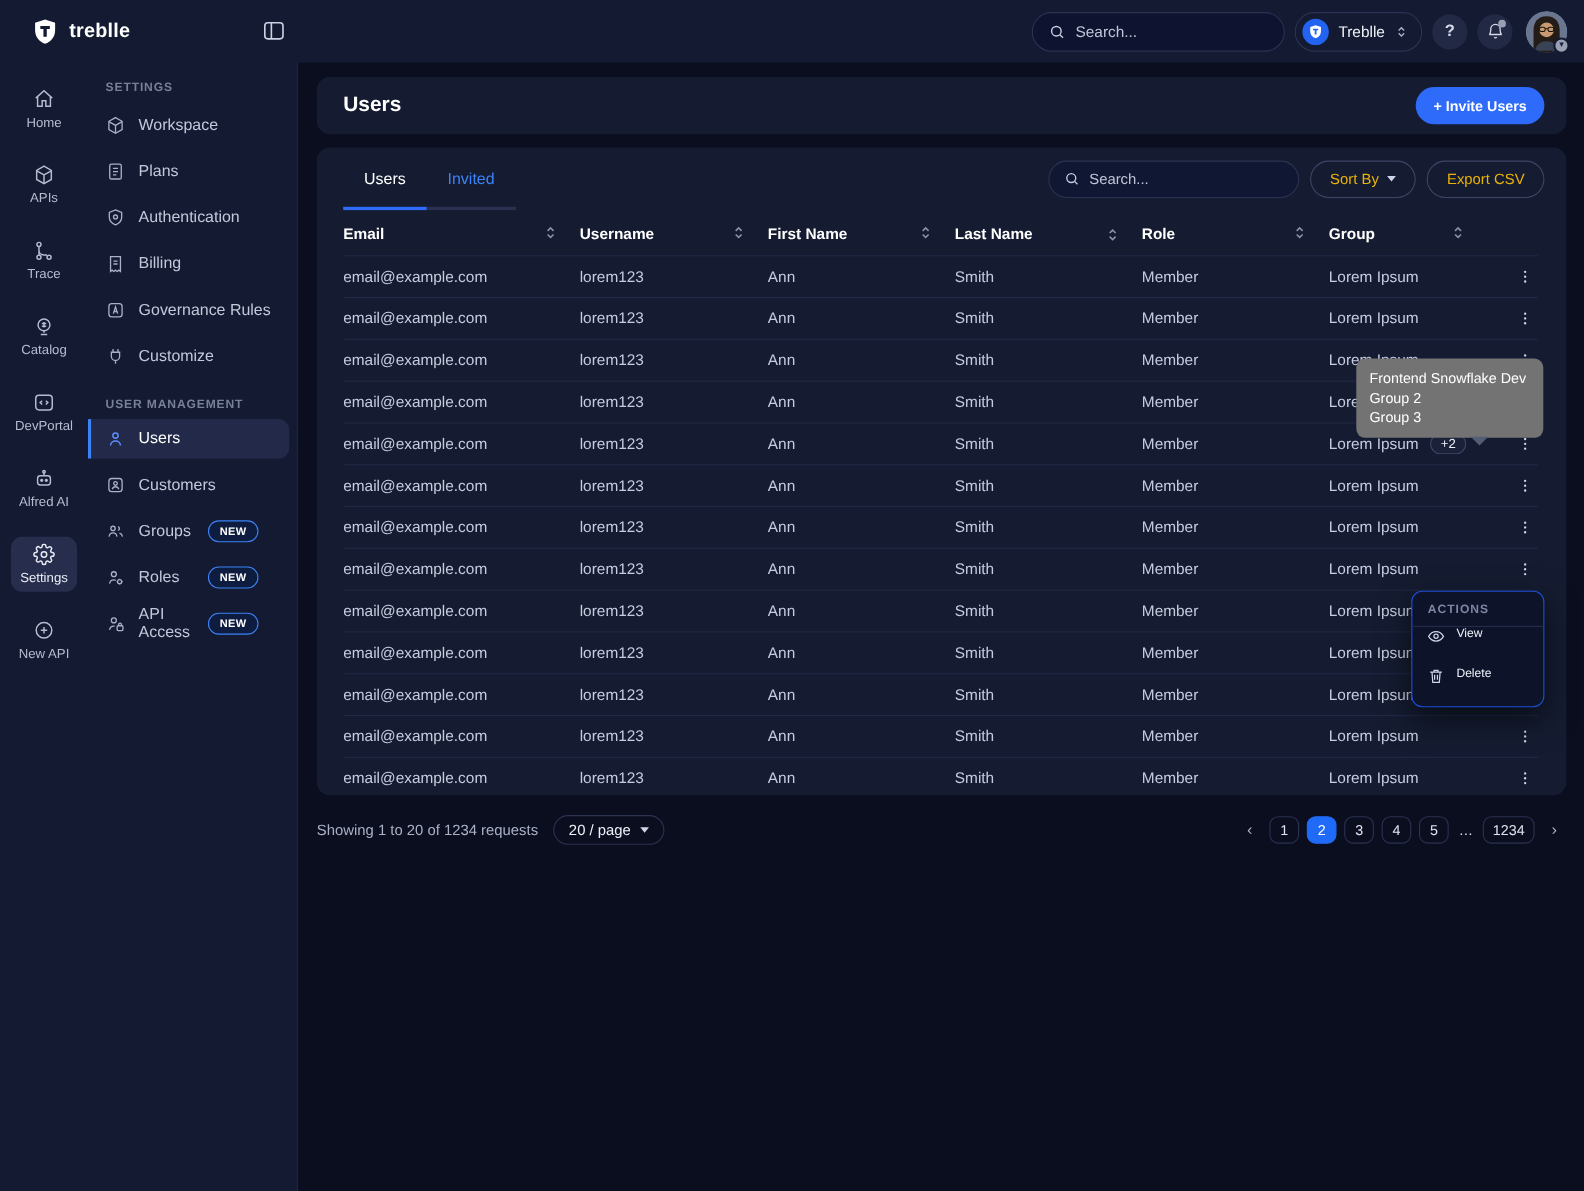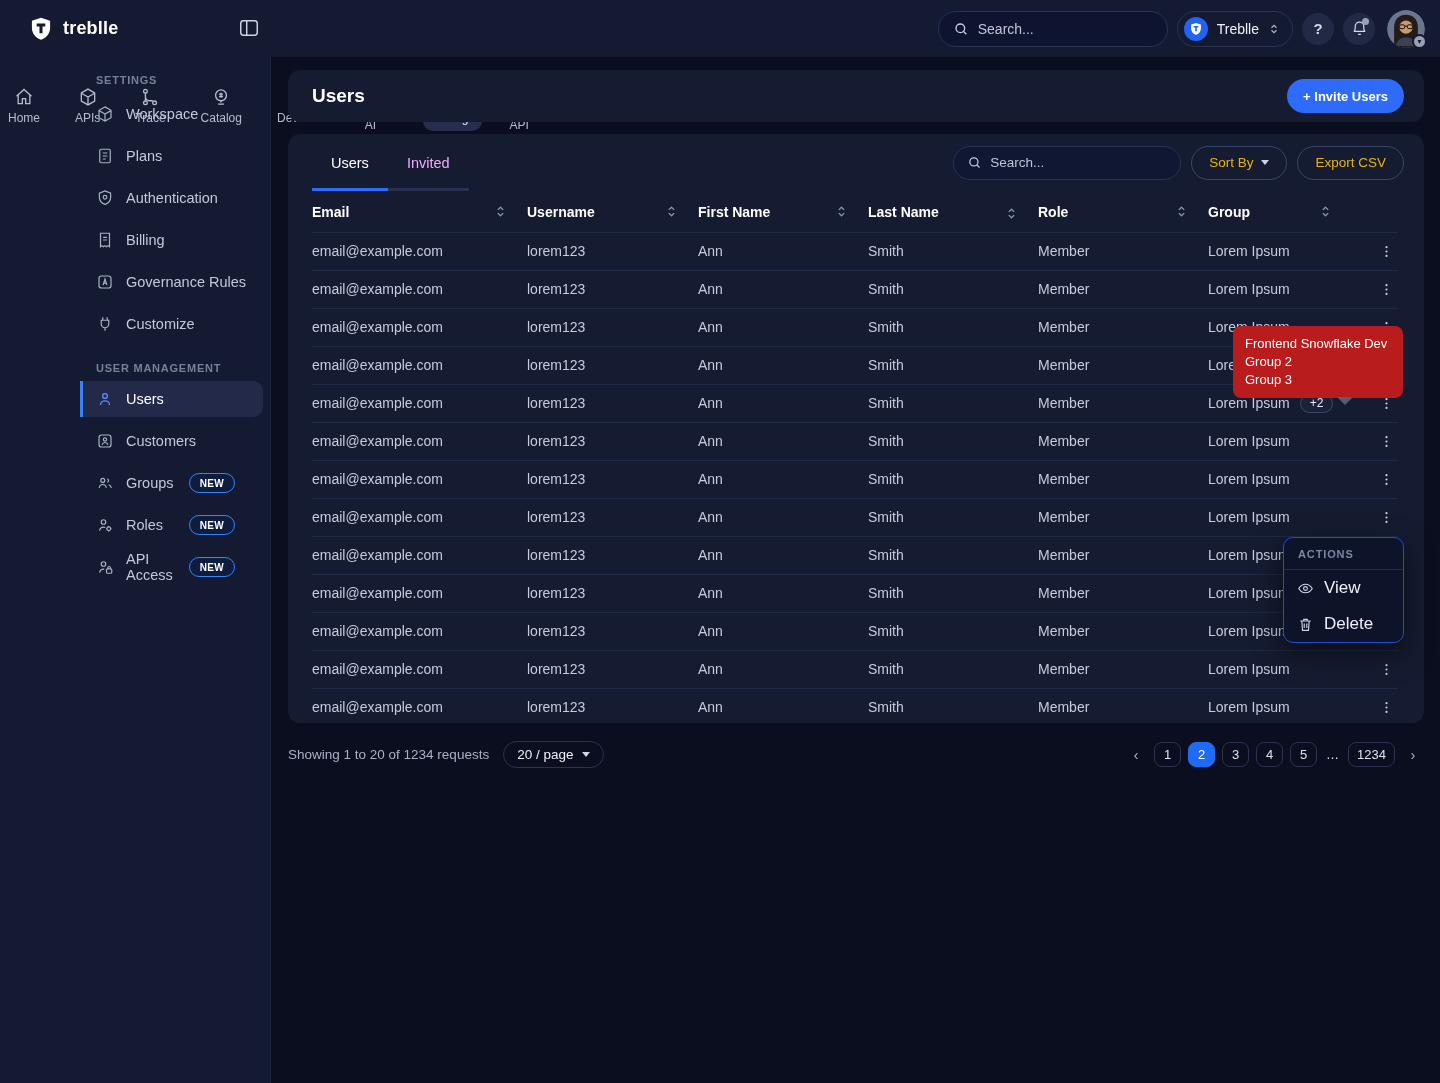--- a/index.html
+++ b/index.html
@@ -26,21 +26,21 @@
   .updown { width:12px; height:14px; color:#aeb4c8; }
   .round-btn { width:32px; height:32px; border-radius:50%; background:#222945; border:none; color:#d5dae8; display:flex; align-items:center; justify-content:center; cursor:pointer; position:relative; }
   .round-btn .q { font-size:15px; font-weight:700; }
   .round-btn svg { width:17px; height:17px; }
   .bell-dot { position:absolute; top:5px; right:6px; width:7px; height:7px; border-radius:50%; background:#99a0b4; }
   .avatar-wrap { position:relative; width:38px; height:38px; margin-left:3px; cursor:pointer; }
   .avatar-wrap > svg { width:38px; height:38px; border-radius:50%; display:block; }
   .avatar-badge { position:absolute; right:-2px; bottom:-1px; width:15px; height:15px; border-radius:50%; background:#9aa1b5; border:2px solid #131a31; display:flex; align-items:center; justify-content:center; font-size:7px; color:#1a2036; }
 
   
-  .rail { position:absolute; left:0; top:74px; width:80px; display:flex; flex-direction:row; align-items:center; gap:19px; }
+  .rail { position:absolute; left:0; top:74px; width:80px; display:flex; flex-direction:column; align-items:center; gap:19px; }
   .rail-item { display:flex; flex-direction:column; align-items:center; gap:4px; color:#b6bcd0; cursor:pointer; padding:6px 8px; border-radius:10px; }
   .rail-item svg { width:20px; height:20px; }
   .rail-item .rl { font-size:12px; }
   .rail-item.active { background:#272e4d; color:#e8ebf4; }
 
   
   .panel { position:absolute; left:80px; top:57px; width:191px; }
   .sec-label { font-size:11px; font-weight:700; letter-spacing:.07em; color:#788098; margin:17px 0 7px 16px; }
   .p-item { height:42px; display:flex; align-items:center; gap:12px; padding-left:16px; color:#c3c9db; font-size:14.5px; cursor:pointer; margin-right:8px; }
   .p-item svg { width:18px; height:18px; color:#aab1c6; flex:none; }
@@ -49,21 +49,21 @@
   .new-badge { margin-left:auto; margin-right:28px; font-size:10px; font-weight:700; color:#fff; border:1px solid #3b82f6; background:#0e1c3f; border-radius:999px; padding:3.5px 10px; letter-spacing:.03em; }
 
   
   .header-card { position:absolute; left:288px; top:70px; width:1136px; height:52px; background:#151c31; border-radius:12px; display:flex; align-items:center; justify-content:space-between; padding:0 20px 0 24px; }
   .page-title { color:#fff; font-size:19px; font-weight:700; }
   .invite-btn { background:#2e6bfb; color:#fff; border:none; border-radius:18px; height:34px; padding:0 16px; font-size:13px; font-weight:600; cursor:pointer; font-family:inherit; }
 
   
   .table-card { position:absolute; left:288px; top:134px; width:1136px; height:589px; background:#151c31; border-radius:12px; overflow:hidden; }
   .tabs-row { height:57px; display:flex; align-items:center; padding:0 20px 0 24px; }
-  .tab { height:57px; display:flex; align-items:center; padding:0 19px; font-size:14.5px; color:#f0abfc; cursor:pointer; position:relative; }
+  .tab { height:57px; display:flex; align-items:center; padding:0 19px; font-size:14.5px; color:#3b82f6; cursor:pointer; position:relative; }
   .tab.active { color:#fff; }
   .tab.active::after { content:""; position:absolute; left:0; right:0; bottom:0; height:3px; background:#2e6bfb; }
   .tab.inactive-underline::after { content:""; position:absolute; left:0; right:0; bottom:0; height:3px; background:#2a3150; }
   .tabs-tools { margin-left:auto; display:flex; align-items:center; gap:10px; }
   .tbl-search { width:228px; height:34px; background:#101733; border:1px solid #2b3252; border-radius:17px; display:flex; align-items:center; gap:8px; padding:0 13px; }
   .tbl-search svg { width:15px; height:15px; color:#c6cbdd; flex:none; }
   .tbl-search input { background:transparent; border:none; outline:none; color:#e8ebf4; font-size:13.5px; width:100%; font-family:inherit; }
   .tbl-search input::placeholder { color:#bfc5d7; }
   .pill-btn { height:34px; border:1px solid #3d4566; border-radius:17px; background:transparent; color:#eab308; font-size:13.5px; padding:0 17px; display:flex; align-items:center; gap:8px; cursor:pointer; font-family:inherit; }
   .tri-down { width:0; height:0; border-left:4.5px solid transparent; border-right:4.5px solid transparent; border-top:5.5px solid #cfd5e8; }
@@ -90,27 +90,27 @@
   .summary { font-size:13.5px; color:#aab1c6; }
   .size-pill { margin-left:14px; height:27px; border:1px solid #2b3252; border-radius:999px; background:transparent; display:flex; align-items:center; gap:9px; padding:0 13px; color:#eef1f8; font-size:13.5px; cursor:pointer; font-family:inherit; }
   .size-pill .tri-down { border-top-width:5px; border-left-width:4px; border-right-width:4px; }
   .pager { margin-left:auto; display:flex; align-items:center; gap:7px; }
   .pg-chevron { width:22px; height:24px; background:none; border:none; color:#aab1c6; font-size:15px; cursor:pointer; display:flex; align-items:center; justify-content:center; }
   .page-btn { min-width:27px; height:25px; padding:0 8px; border-radius:8px; border:1px solid #2b3252; background:transparent; color:#dfe3ef; font-size:13px; cursor:pointer; font-family:inherit; }
   .page-btn.active { background:#1f6bf7; border-color:#1f6bf7; color:#fff; }
   .page-btn.ellipsis { border:none; padding:0 2px; min-width:14px; cursor:default; }
 
   
-  .tooltip { position:absolute; left:1233px; top:326px; width:170px; background:#b91c1c; border-radius:8px; padding:9px 12px; z-index:30; }
+  .tooltip { position:absolute; left:1233px; top:326px; width:170px; background:#737373; border-radius:8px; padding:9px 12px; z-index:30; }
   .tooltip .tl { color:#fff; font-size:13px; line-height:1.38; white-space:nowrap; }
   .tooltip::after { content:""; position:absolute; bottom:-7px; left:104px; width:0; height:0; border-left:8px solid transparent; border-right:8px solid transparent; border-top:8px solid #535d73; }
 
   .actions-menu { position:absolute; left:1283px; top:537px; width:121px; background:#0d1329; border:1px solid #1d4ed8; border-radius:10px; overflow:hidden; z-index:30; box-shadow:0 10px 28px rgba(0,0,0,.55); }
   .am-head { padding:10px 14px 9px; font-size:11px; font-weight:700; letter-spacing:.08em; color:#7d85a3; border-bottom:1px solid #232b4c; }
-  .am-item { height:36px; display:flex; align-items:center; gap:10px; padding:0 13px; font-size:17px; color:#eef1f8; cursor:pointer; }
+  .am-item { height:36px; display:flex; align-items:flex-start; gap:10px; padding:0 13px; font-size:11px; color:#eef1f8; cursor:pointer; }
   .am-item svg { width:17px; height:17px; color:#cfd5e8; flex:none; }
 </style>
 </head>
 <body>
 
 <div class="page">
 
   <div class="left-strip"></div>
 
   <div class="topbar">

